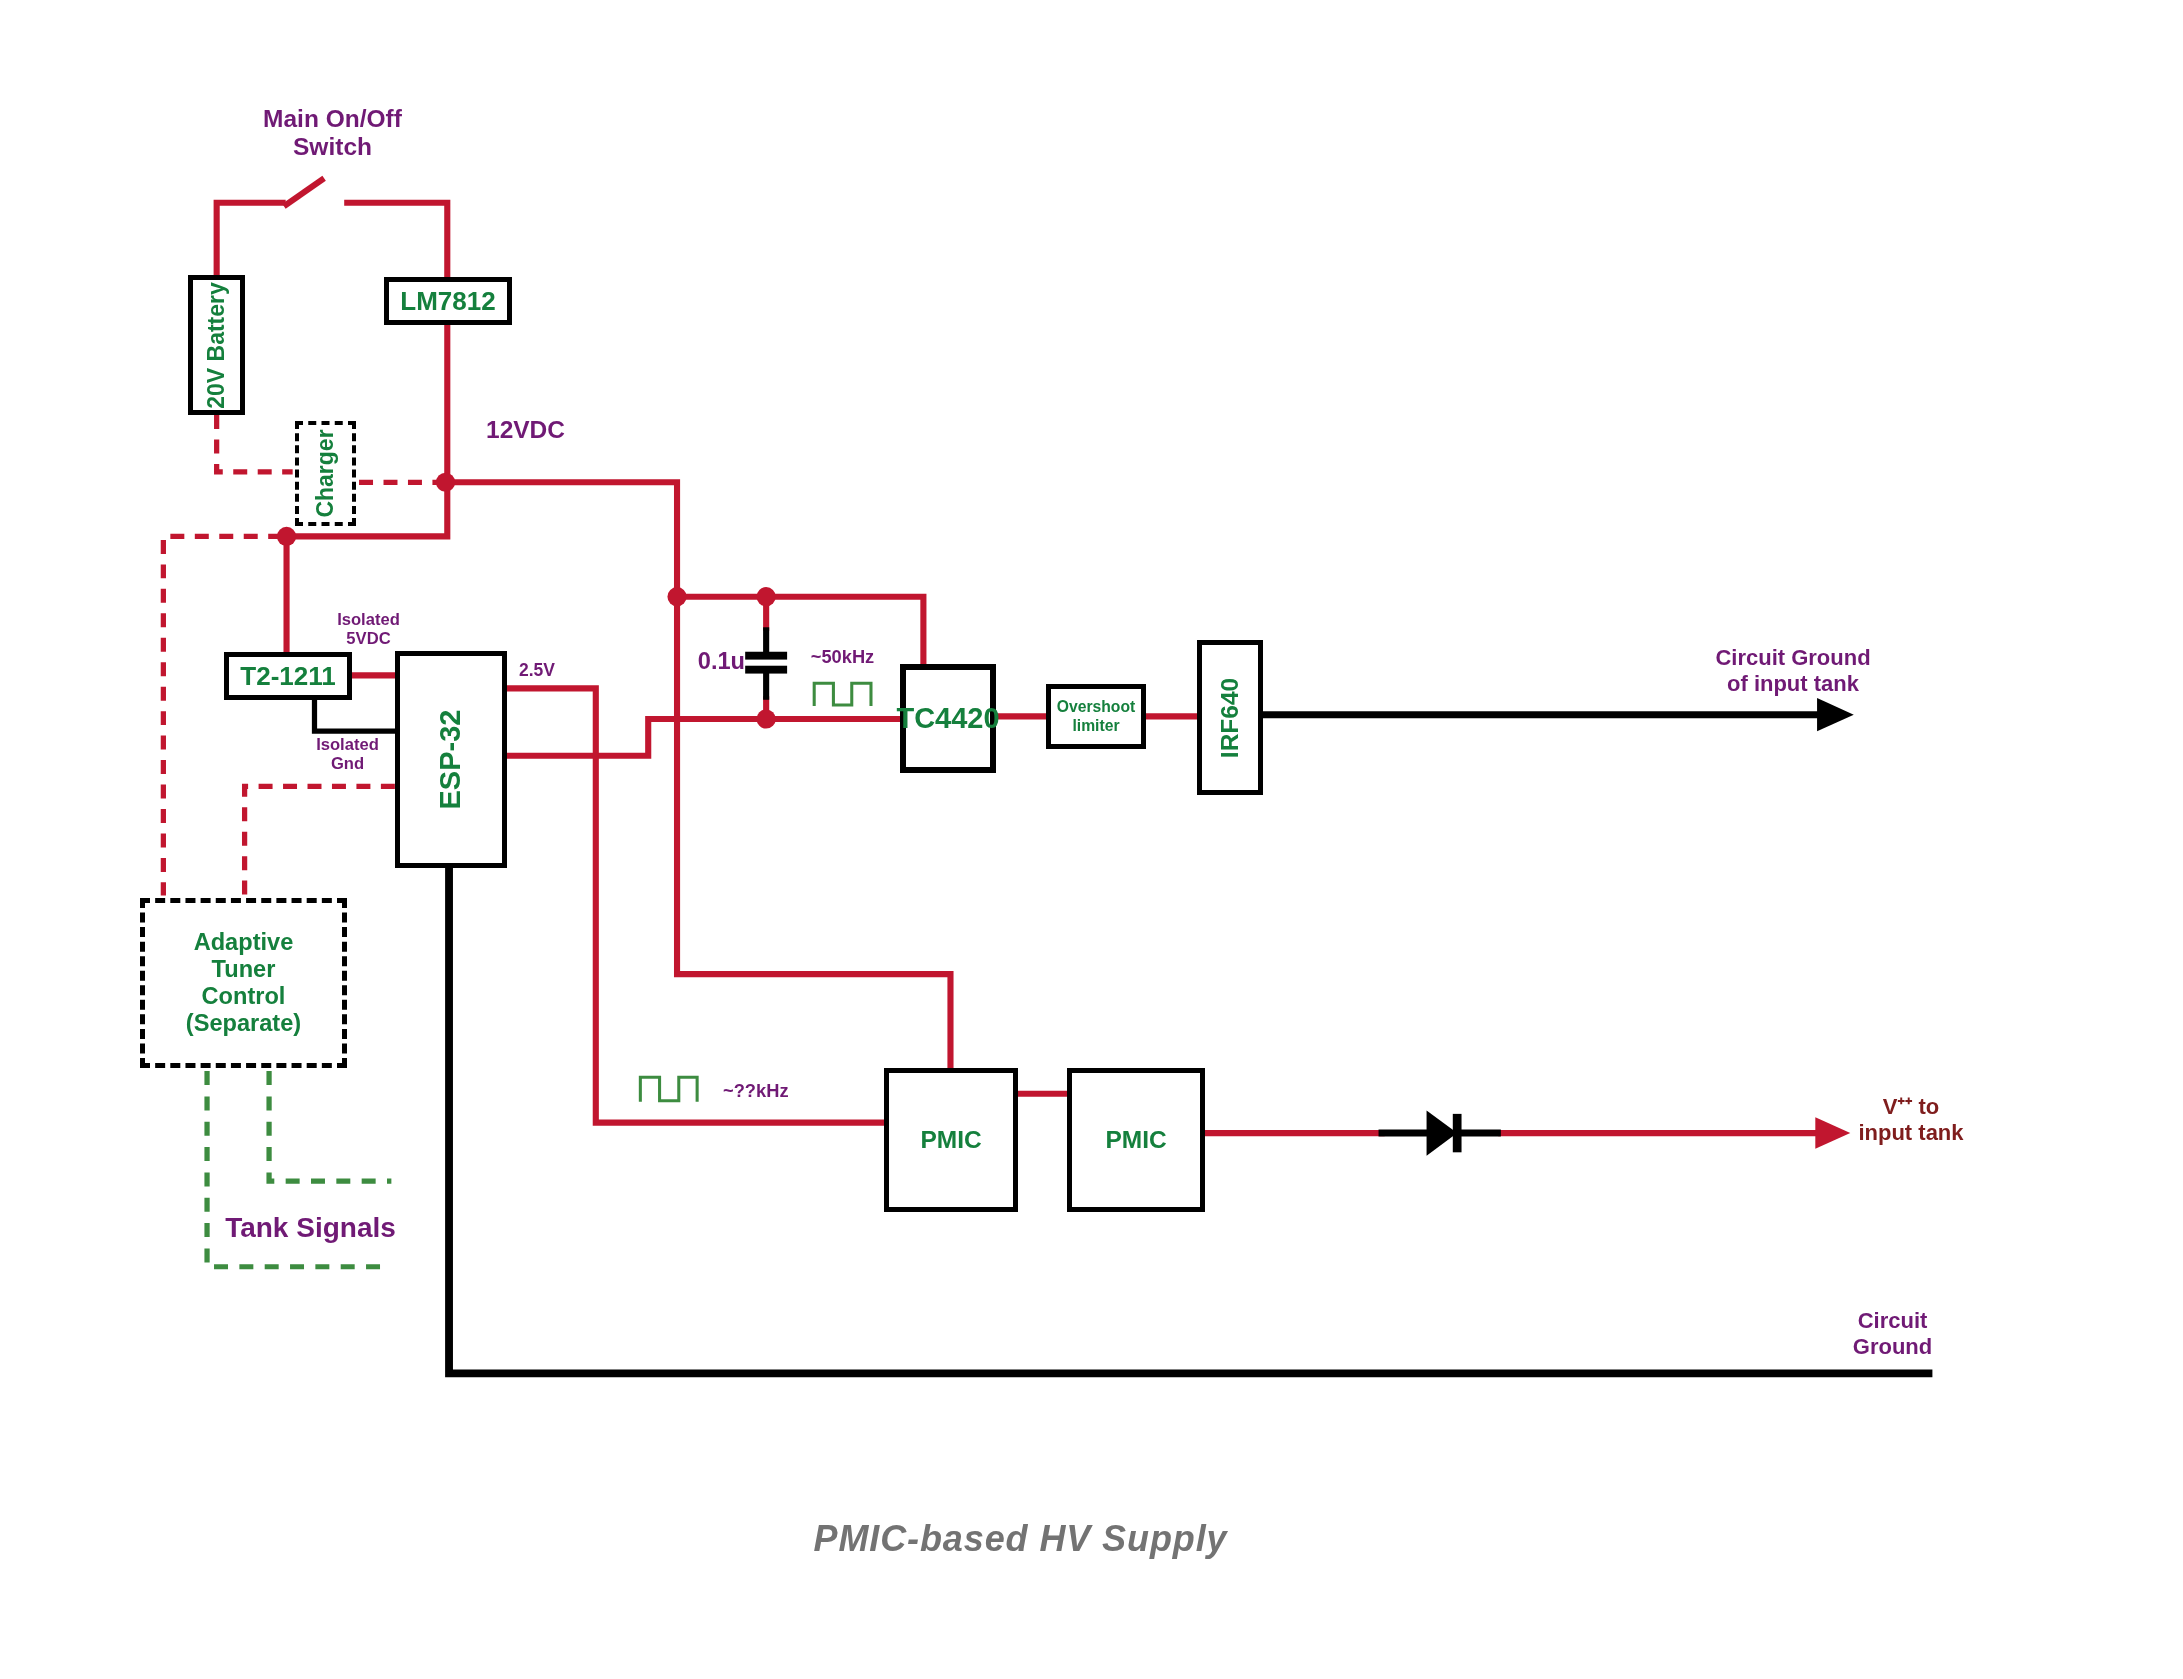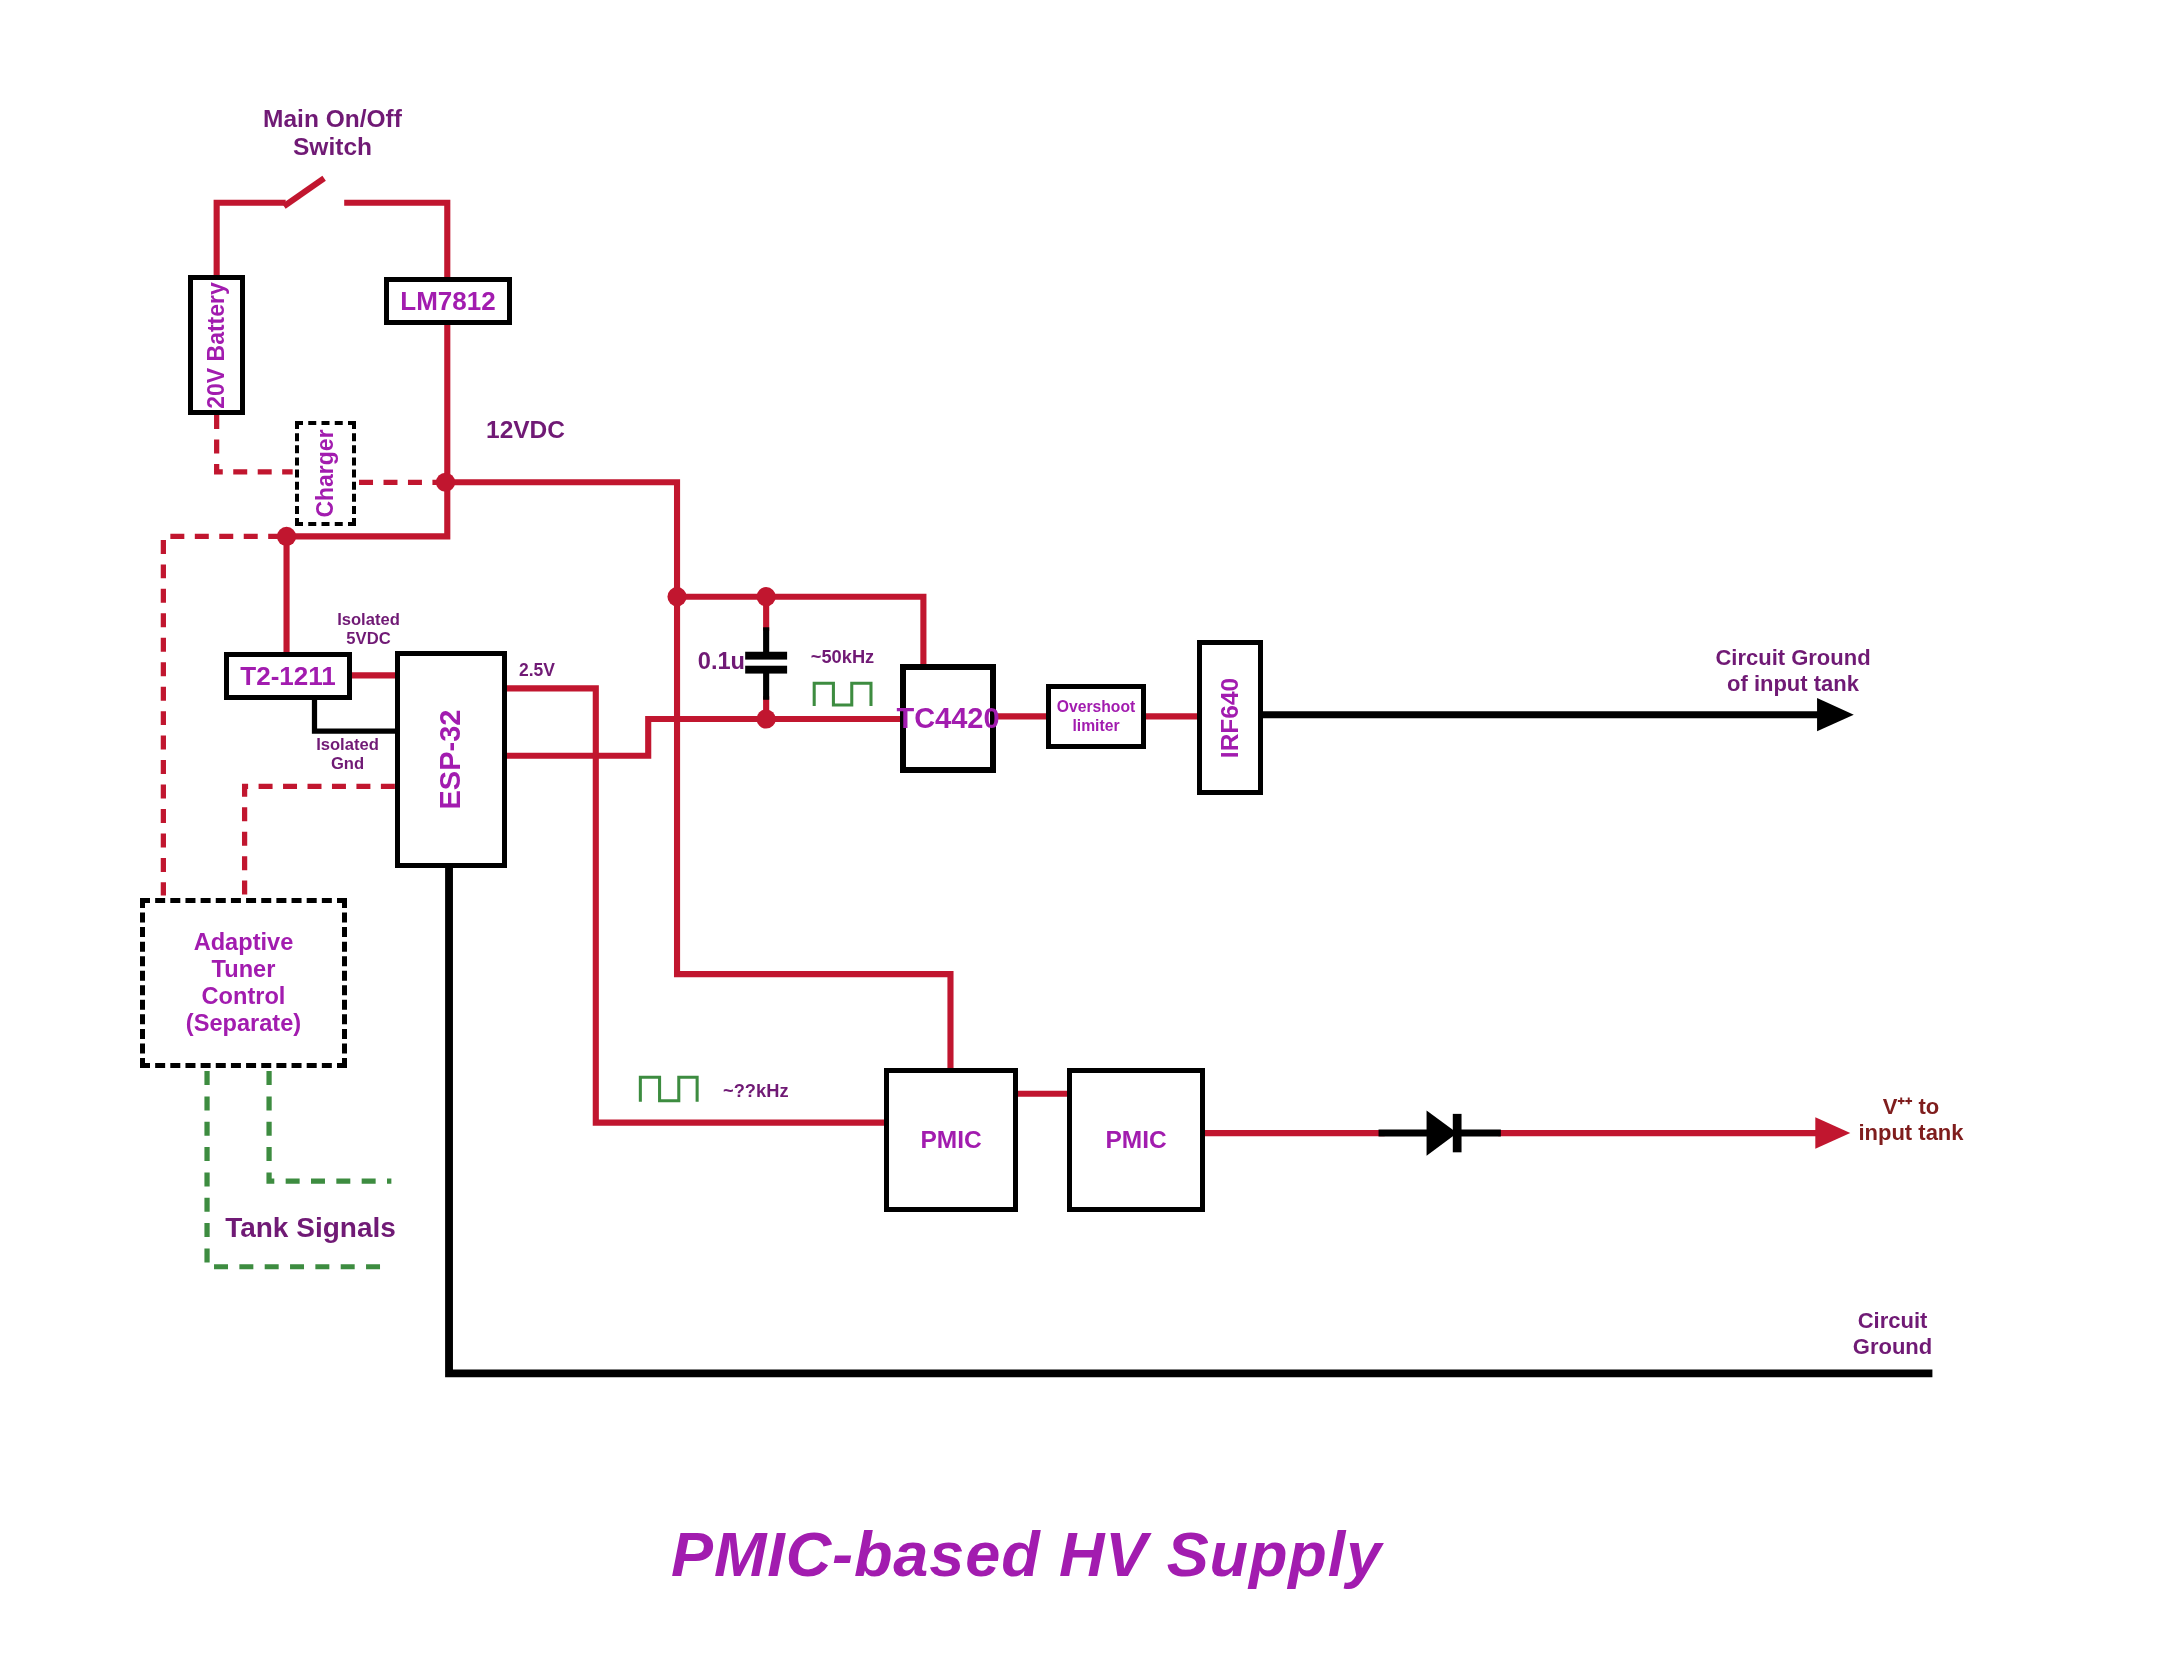--- a/index.html
+++ b/index.html
@@ -10,34 +10,34 @@
     font-family:"Liberation Sans", sans-serif;
     overflow:hidden;
   }
   svg.wires{position:absolute;left:0;top:0;width:2184px;height:1680px;}
   .box{
     position:absolute;
     box-sizing:border-box;
     border:5.2px solid #000;
     background:#fff;
     display:flex;align-items:center;justify-content:center;
-    color:#a21caf;font-weight:bold;text-align:center;
+    color:#15803d;font-weight:bold;text-align:center;
   }
   .box.dashed{border-style:dashed;border-width:4.4px;}
   .rot{transform:rotate(-90deg);white-space:nowrap;}
   .lbl{
     position:absolute;color:#701a75;font-weight:bold;text-align:center;
     white-space:pre-line;line-height:1.16;
   }
   .lbl.red{color:#7f1d1d;}
   .lbl.left{text-align:left;}
   .lbl.right{text-align:right;}
   #title{
-    position:absolute;color:#a21caf;font-weight:bold;font-style:italic;
-    text-align:center;font-size:63px;letter-spacing:0.9px;white-space:nowrap;
+    position:absolute;color:#737373;font-weight:bold;font-style:italic;
+    text-align:center;font-size:36px;letter-spacing:0.9px;white-space:nowrap;
   }
 </style>
 </head>
 <body>
 
 <div id="canvas">
 
   <svg class="wires" viewBox="0 0 2500 1923">
 
     <g stroke="#c1162f" stroke-width="7" fill="none">

